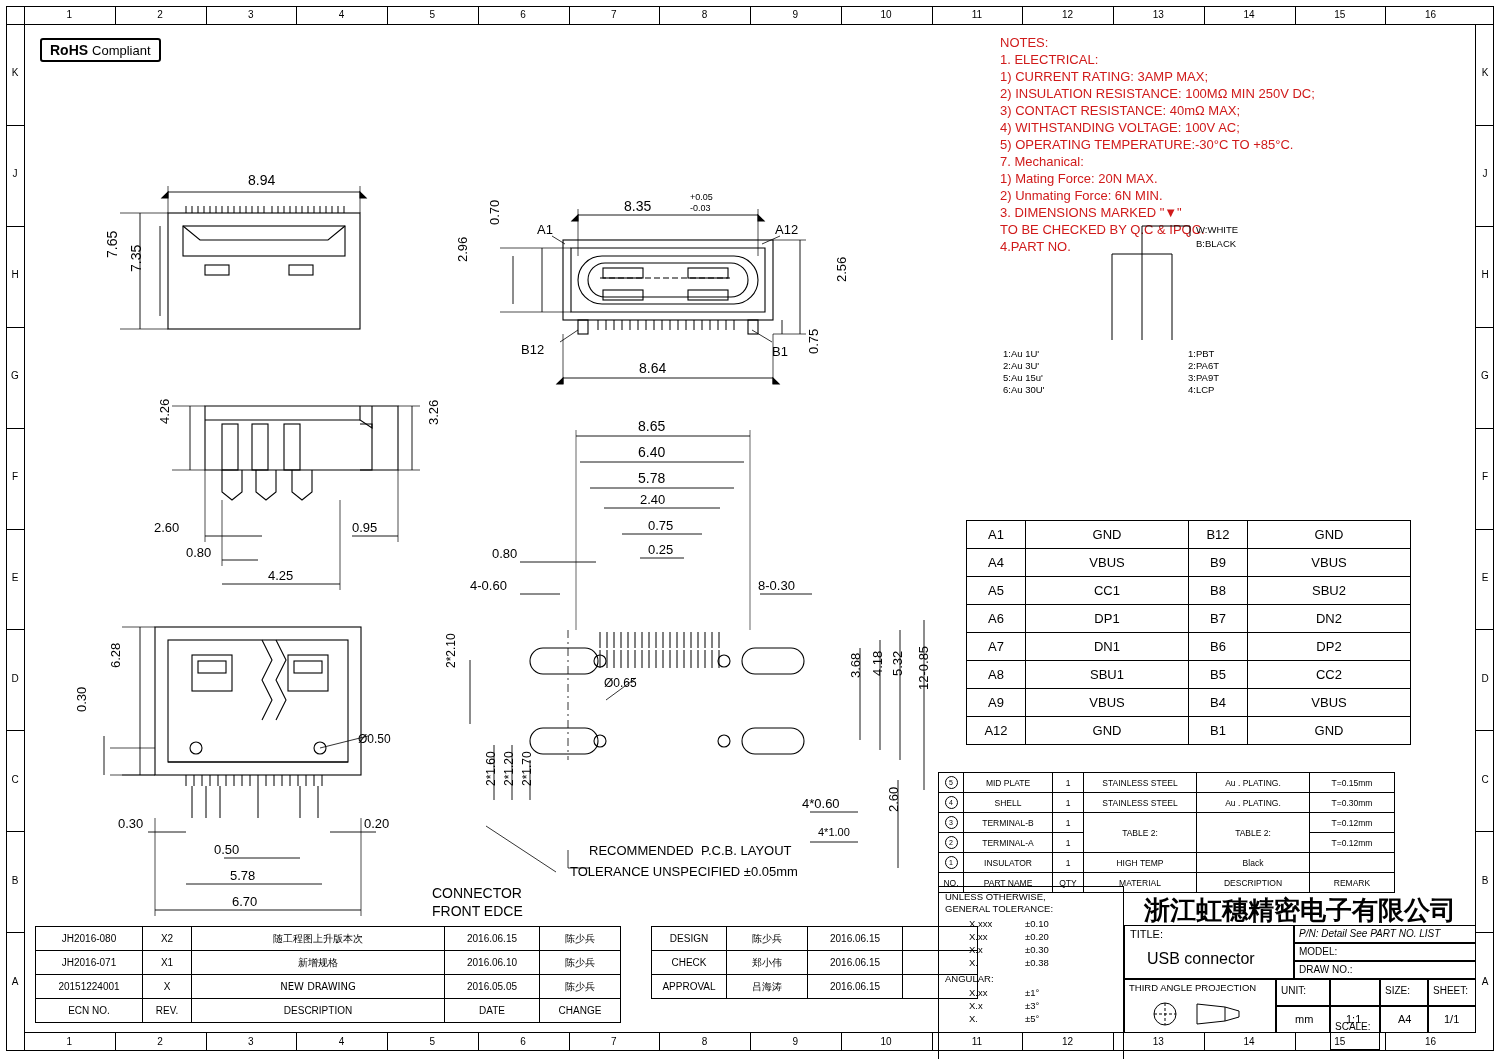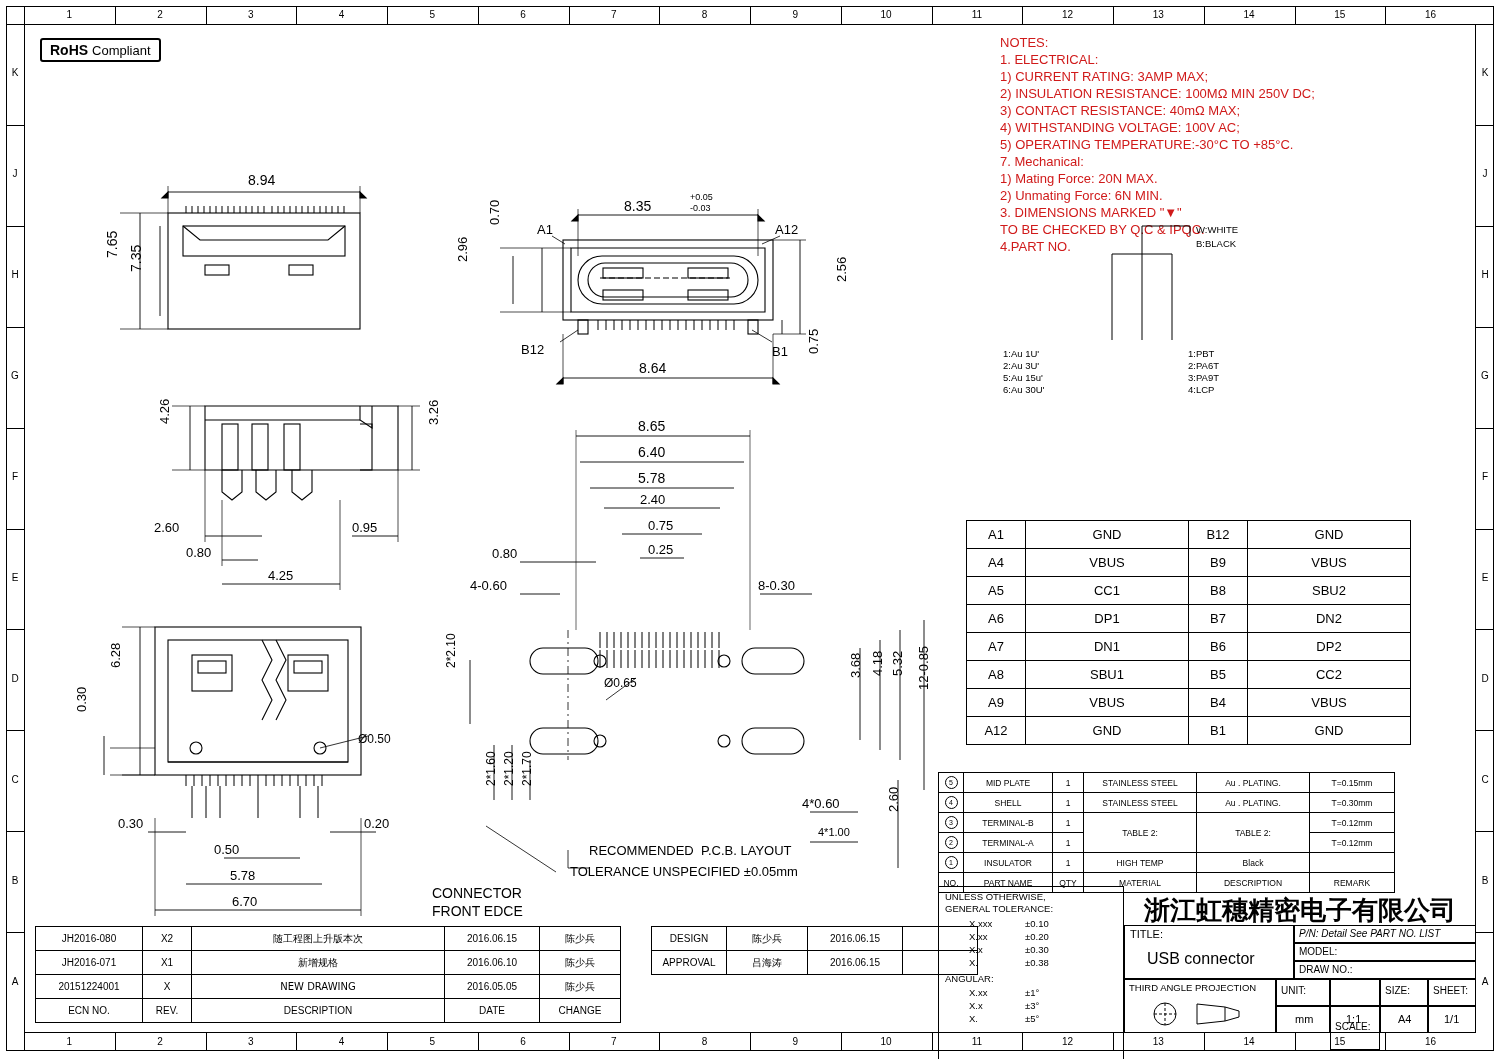--- a/index.html
+++ b/index.html
@@ -533,20 +533,26 @@
   <div style="position:absolute;left:651px;top:926px;">
     <table class="rev" id="appr-table-el">
         <tbody>
           <tr>
             <td class="" style="width:72px">DESIGN</td>
             <td class="cn" style="width:78px">陈少兵</td>
             <td class="" style="width:92px">2016.06.15</td>
             <td style="width:72px"></td>
           </tr>
           <tr>
+            <td class="" style="width:72px">CHECK</td>
+            <td class="cn" style="width:78px">郑小伟</td>
+            <td class="" style="width:92px">2016.06.15</td>
+            <td style="width:72px"></td>
+          </tr>
+          <tr>
             <td class="" style="width:72px">APPROVAL</td>
             <td class="cn" style="width:78px">吕海涛</td>
             <td class="" style="width:92px">2016.06.15</td>
             <td style="width:72px"></td>
           </tr>
         </tbody>
       </table>
   </div>
 
   <div class="box" style="left:938px;top:886px;width:186px;height:187px;">

